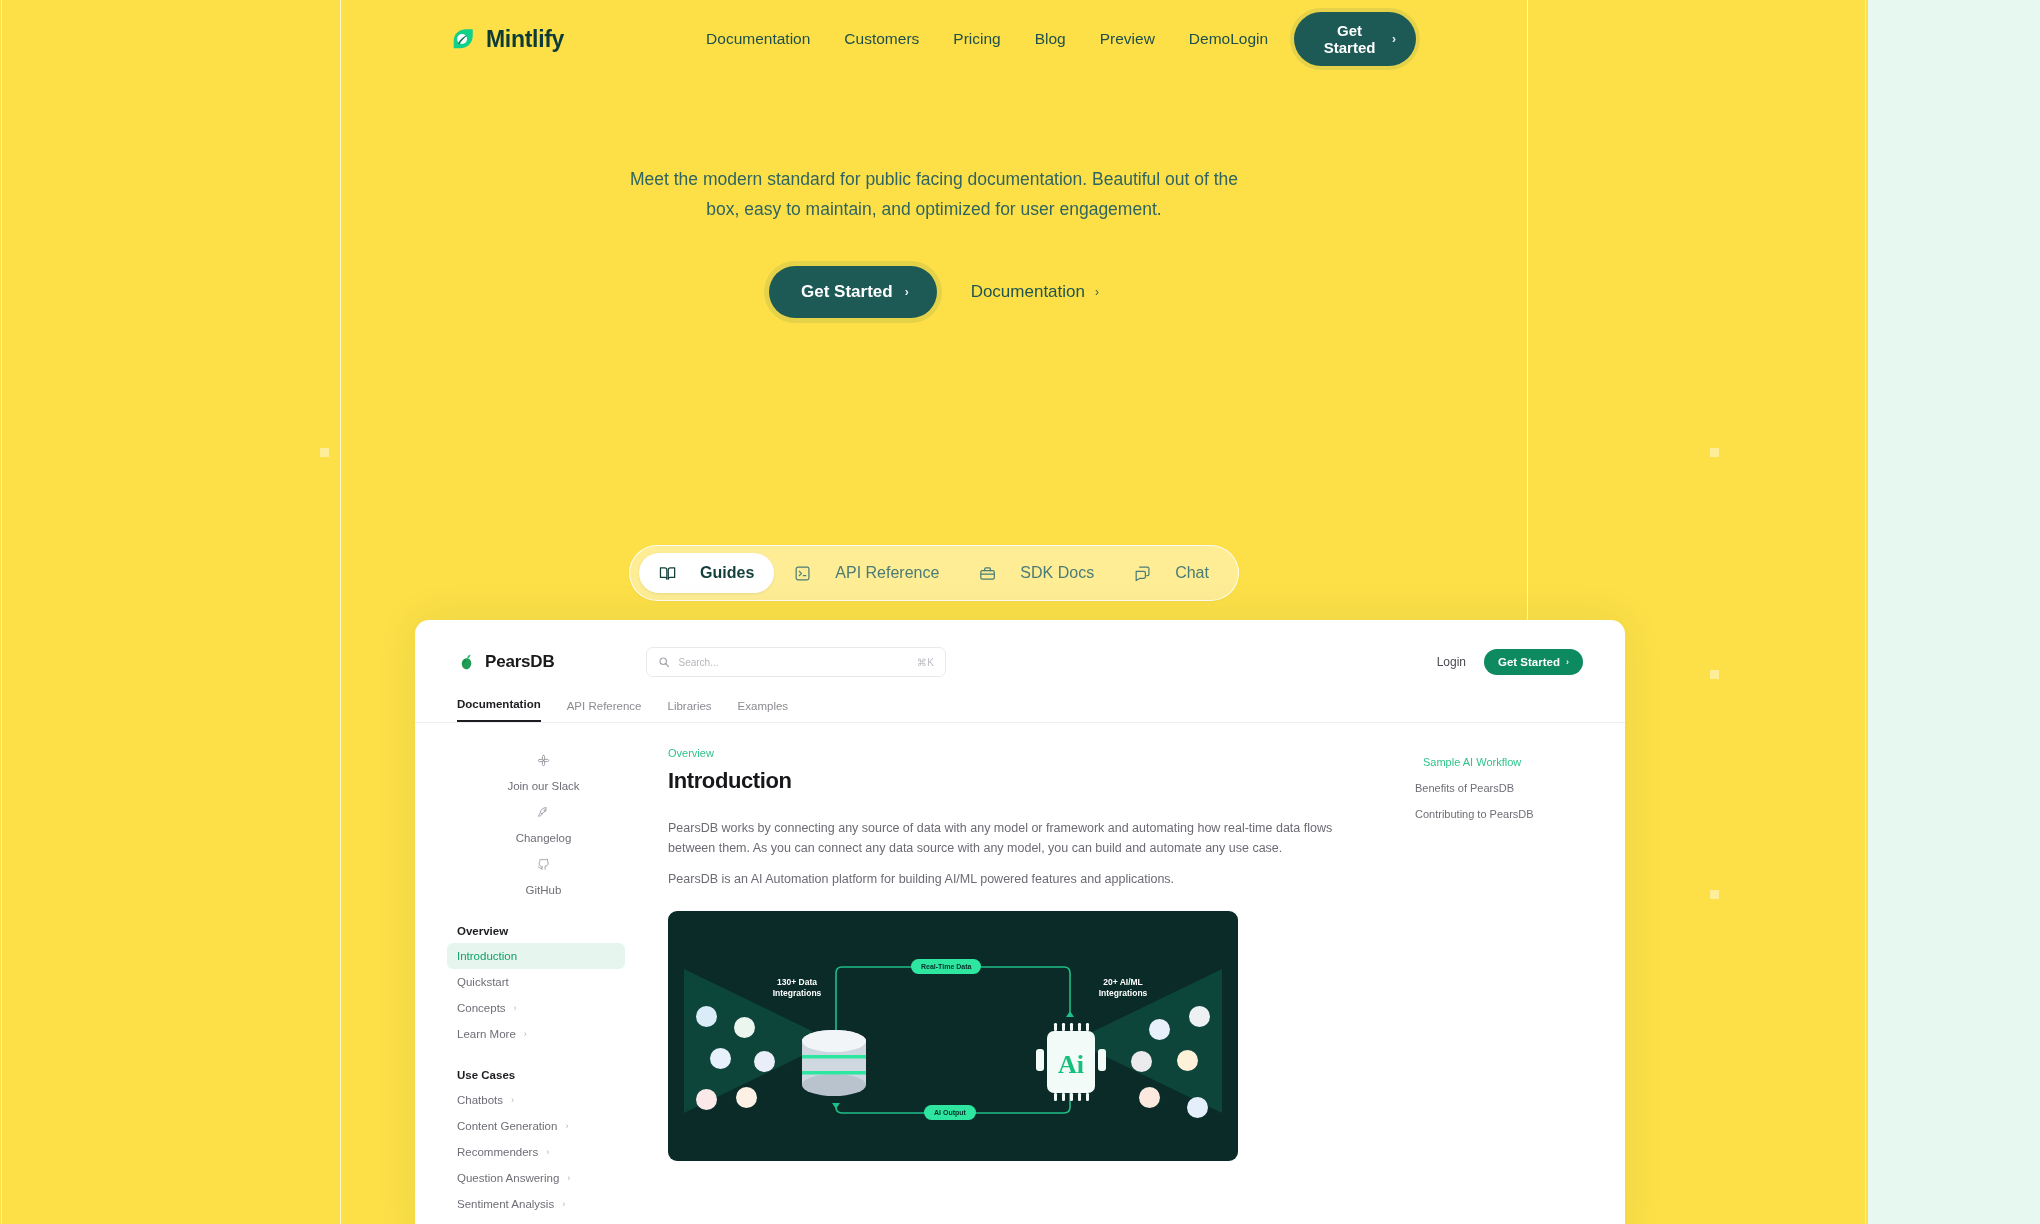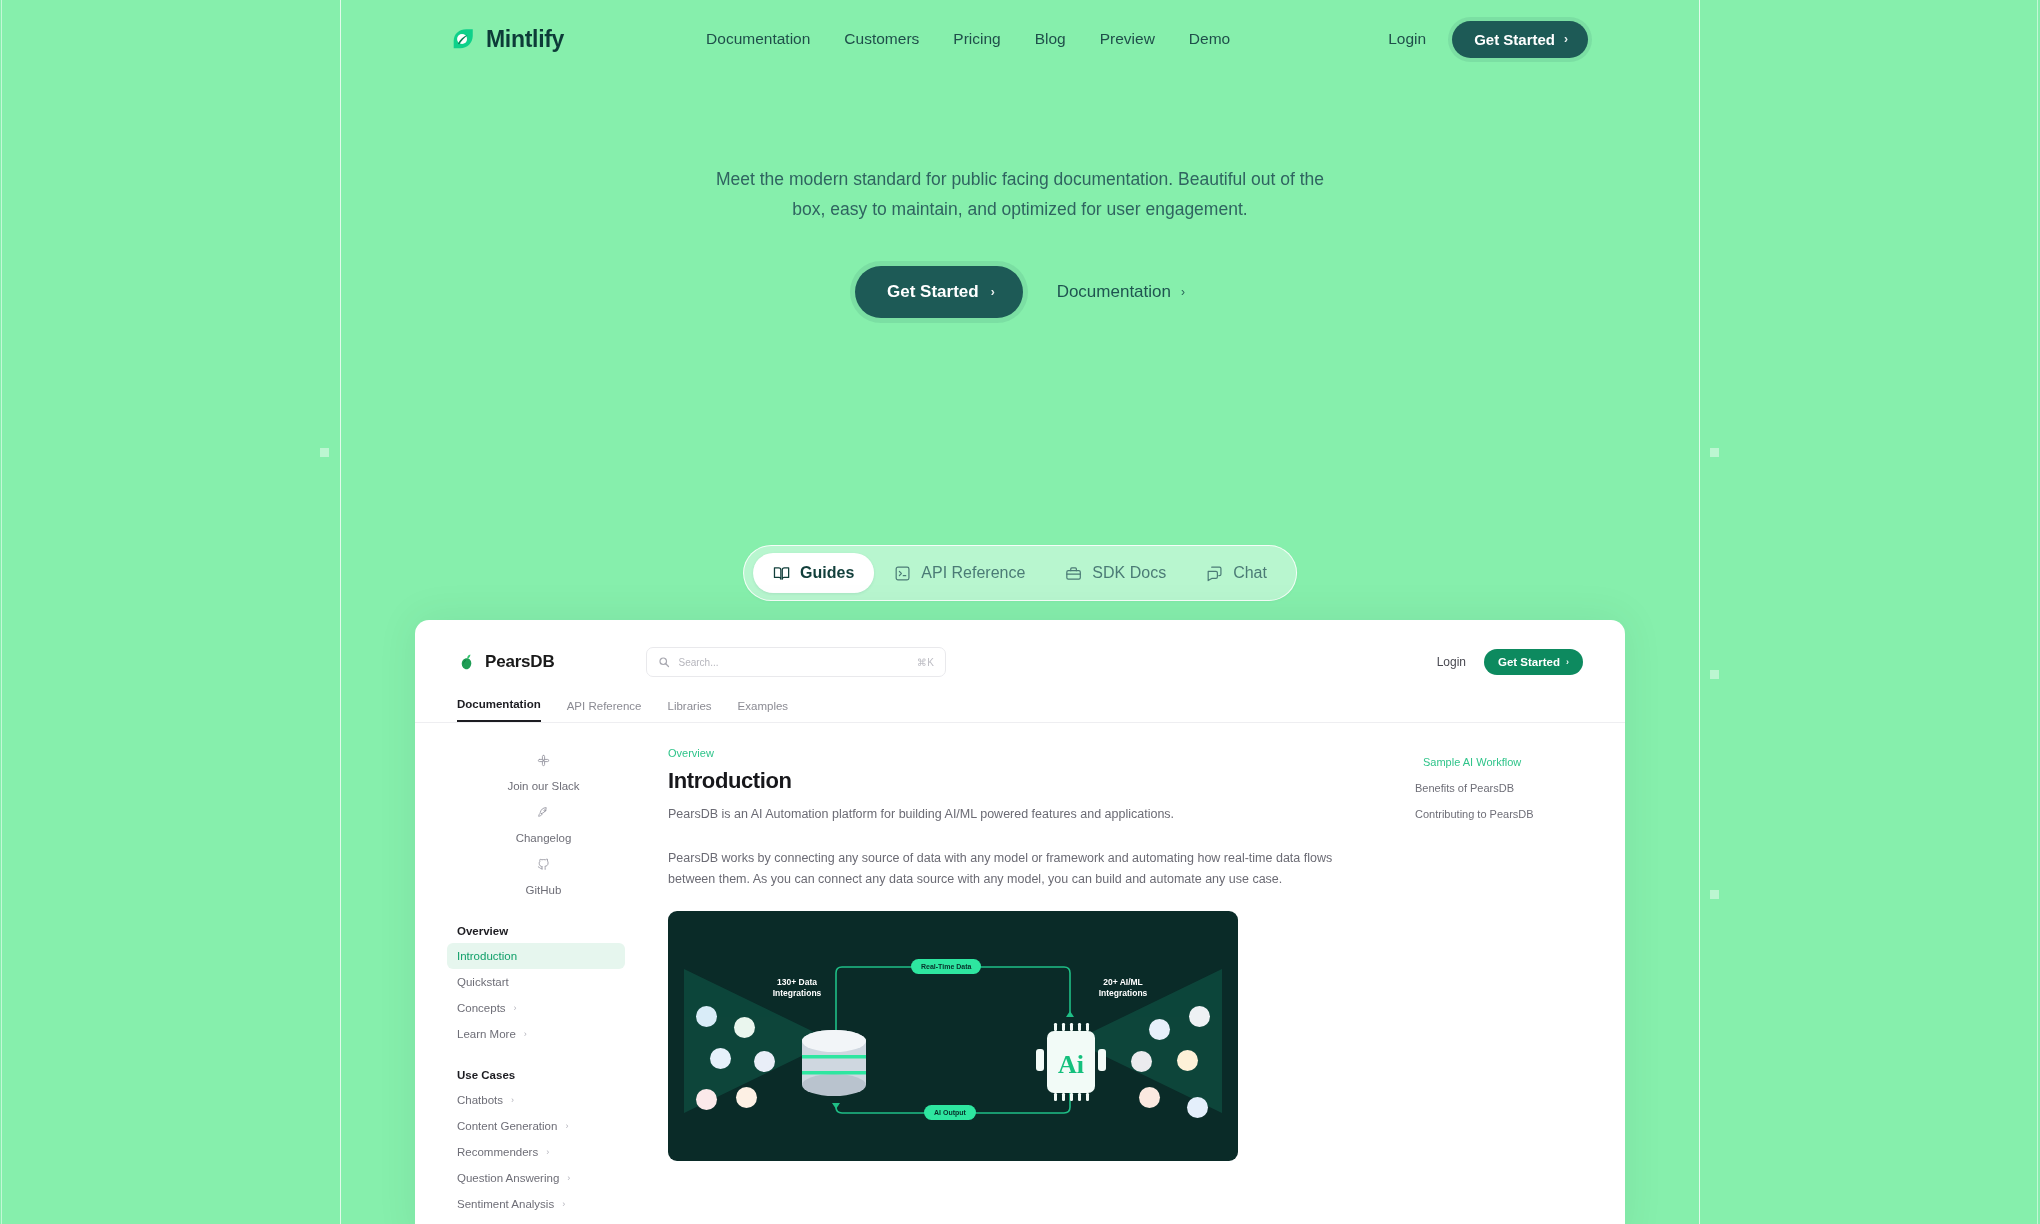--- a/index.html
+++ b/index.html
@@ -5,22 +5,22 @@
 <style>
   * { box-sizing: border-box; margin: 0; padding: 0; }
   html, body {
     width: 2040px; height: 1224px;
     overflow: hidden;
     font-family: "Liberation Sans", sans-serif;
     background: #e6f8f0;
   }
   .page {
     position: relative;
-    width: 2040px; height: 1224px;
-    background: #86efac;
+    width: 1868px; height: 1224px;
+    background: #fde047;
     overflow: hidden;
   }
   
   .rail {
     position: absolute; top: 0; bottom: 0; width: 1px;
     background: rgba(255,255,255,0.75);
   }
   .rail.l { left: 340px; }
   .rail.r { right: 340px; }
   .rail-soft {
@@ -105,21 +105,21 @@
     position: absolute; left: 50%; transform: translateX(-50%);
     top: 545px;
     display: flex; align-items: center; gap: 0;
     background: rgba(255,255,255,0.42);
     border: 1px solid rgba(255,255,255,0.85);
     border-radius: 999px;
     padding: 7px 9px;
     box-shadow: 0 1px 3px rgba(20,80,75,0.04);
   }
   .seg {
-    display: flex; align-items: center; gap: 10px;
+    display: flex; align-items: center; gap: 24px;
     padding: 11px 20px;
     border-radius: 999px;
     font-size: 16px; color: #4b7b76; cursor: pointer; white-space: nowrap;
   }
   .seg.active {
     background: #ffffff; color: #123f3b; font-weight: 600;
     box-shadow: 0 1px 3px rgba(20,80,75,0.10);
   }
   .seg svg { display: block; }
 
@@ -440,22 +440,22 @@
         </div>
         <div class="side-item">
           <span>Text Summarization</span>
           <span class="car">›</span>
         </div>
       </div>
 
       <div class="pv-main">
         <div class="eyebrow">Overview</div>
         <div class="pv-h1">Introduction</div>
+        <p class="pv-p sp">PearsDB works by connecting any source of data with any model or framework and automating how real-time data flows between them. As you can connect any data source with any model, you can build and automate any use case.</p>
         <p class="pv-p">PearsDB is an AI Automation platform for building AI/ML powered features and applications.</p>
-        <p class="pv-p sp">PearsDB works by connecting any source of data with any model or framework and automating how real-time data flows between them. As you can connect any data source with any model, you can build and automate any use case.</p>
 
         <div class="diagram">
 
           <svg class="dg-fan" style="left:8px;top:50px;" width="150" height="160" viewBox="0 0 150 160">
             <path d="M8 8 L140 72 L140 88 L8 152 Z" fill="#11archive" style="fill:#105c4a"></path>
           </svg>
           <svg class="dg-fan" style="right:8px;top:50px;" width="150" height="160" viewBox="0 0 150 160">
             <path d="M142 8 L10 72 L10 88 L142 152 Z" style="fill:#105c4a"></path>
           </svg>
 

